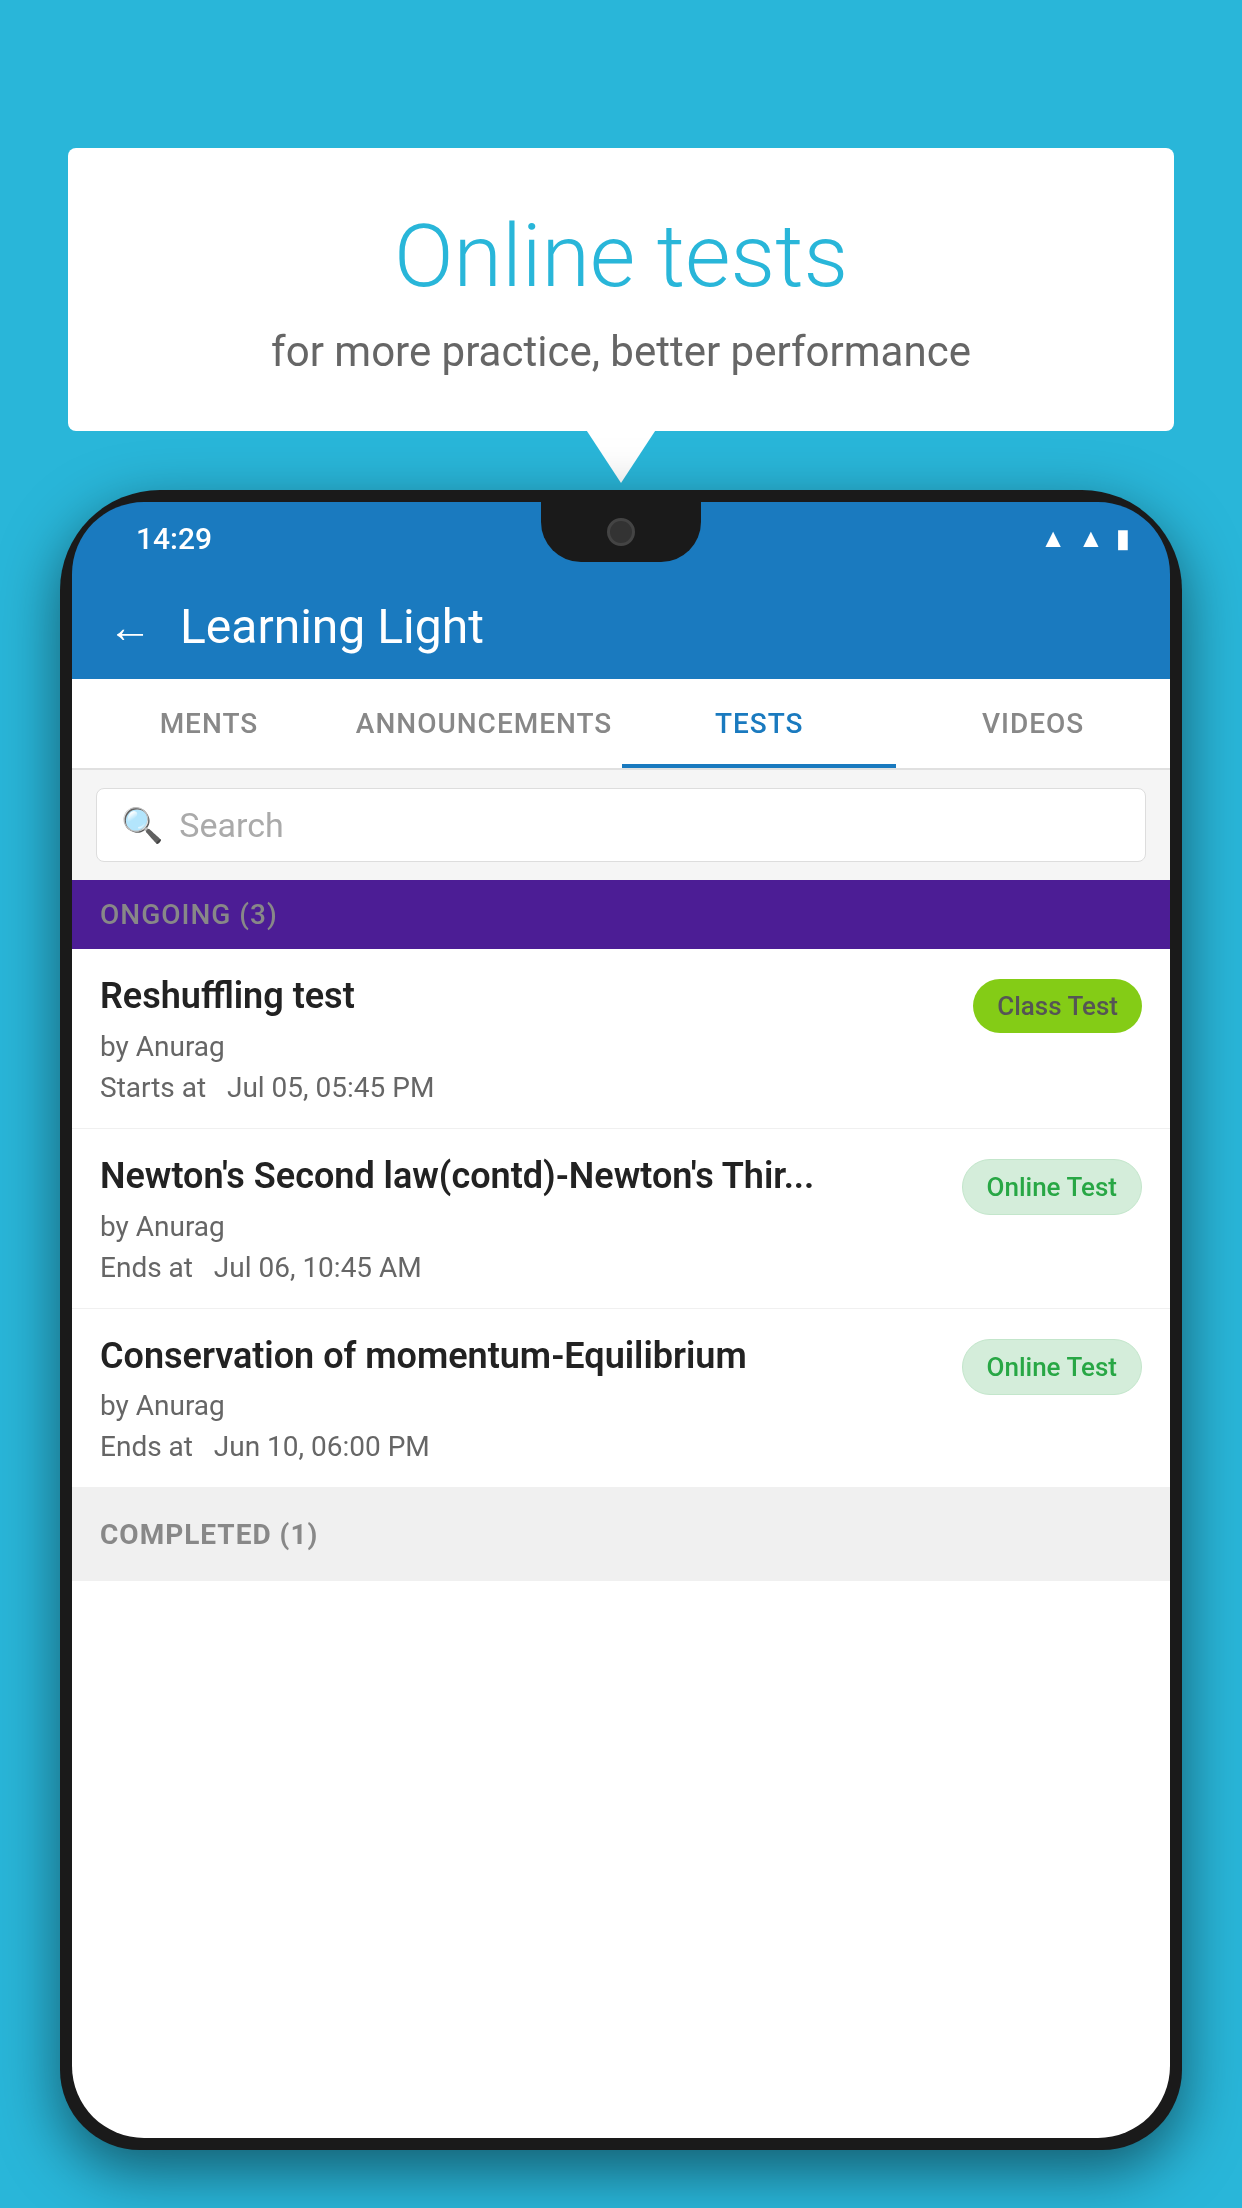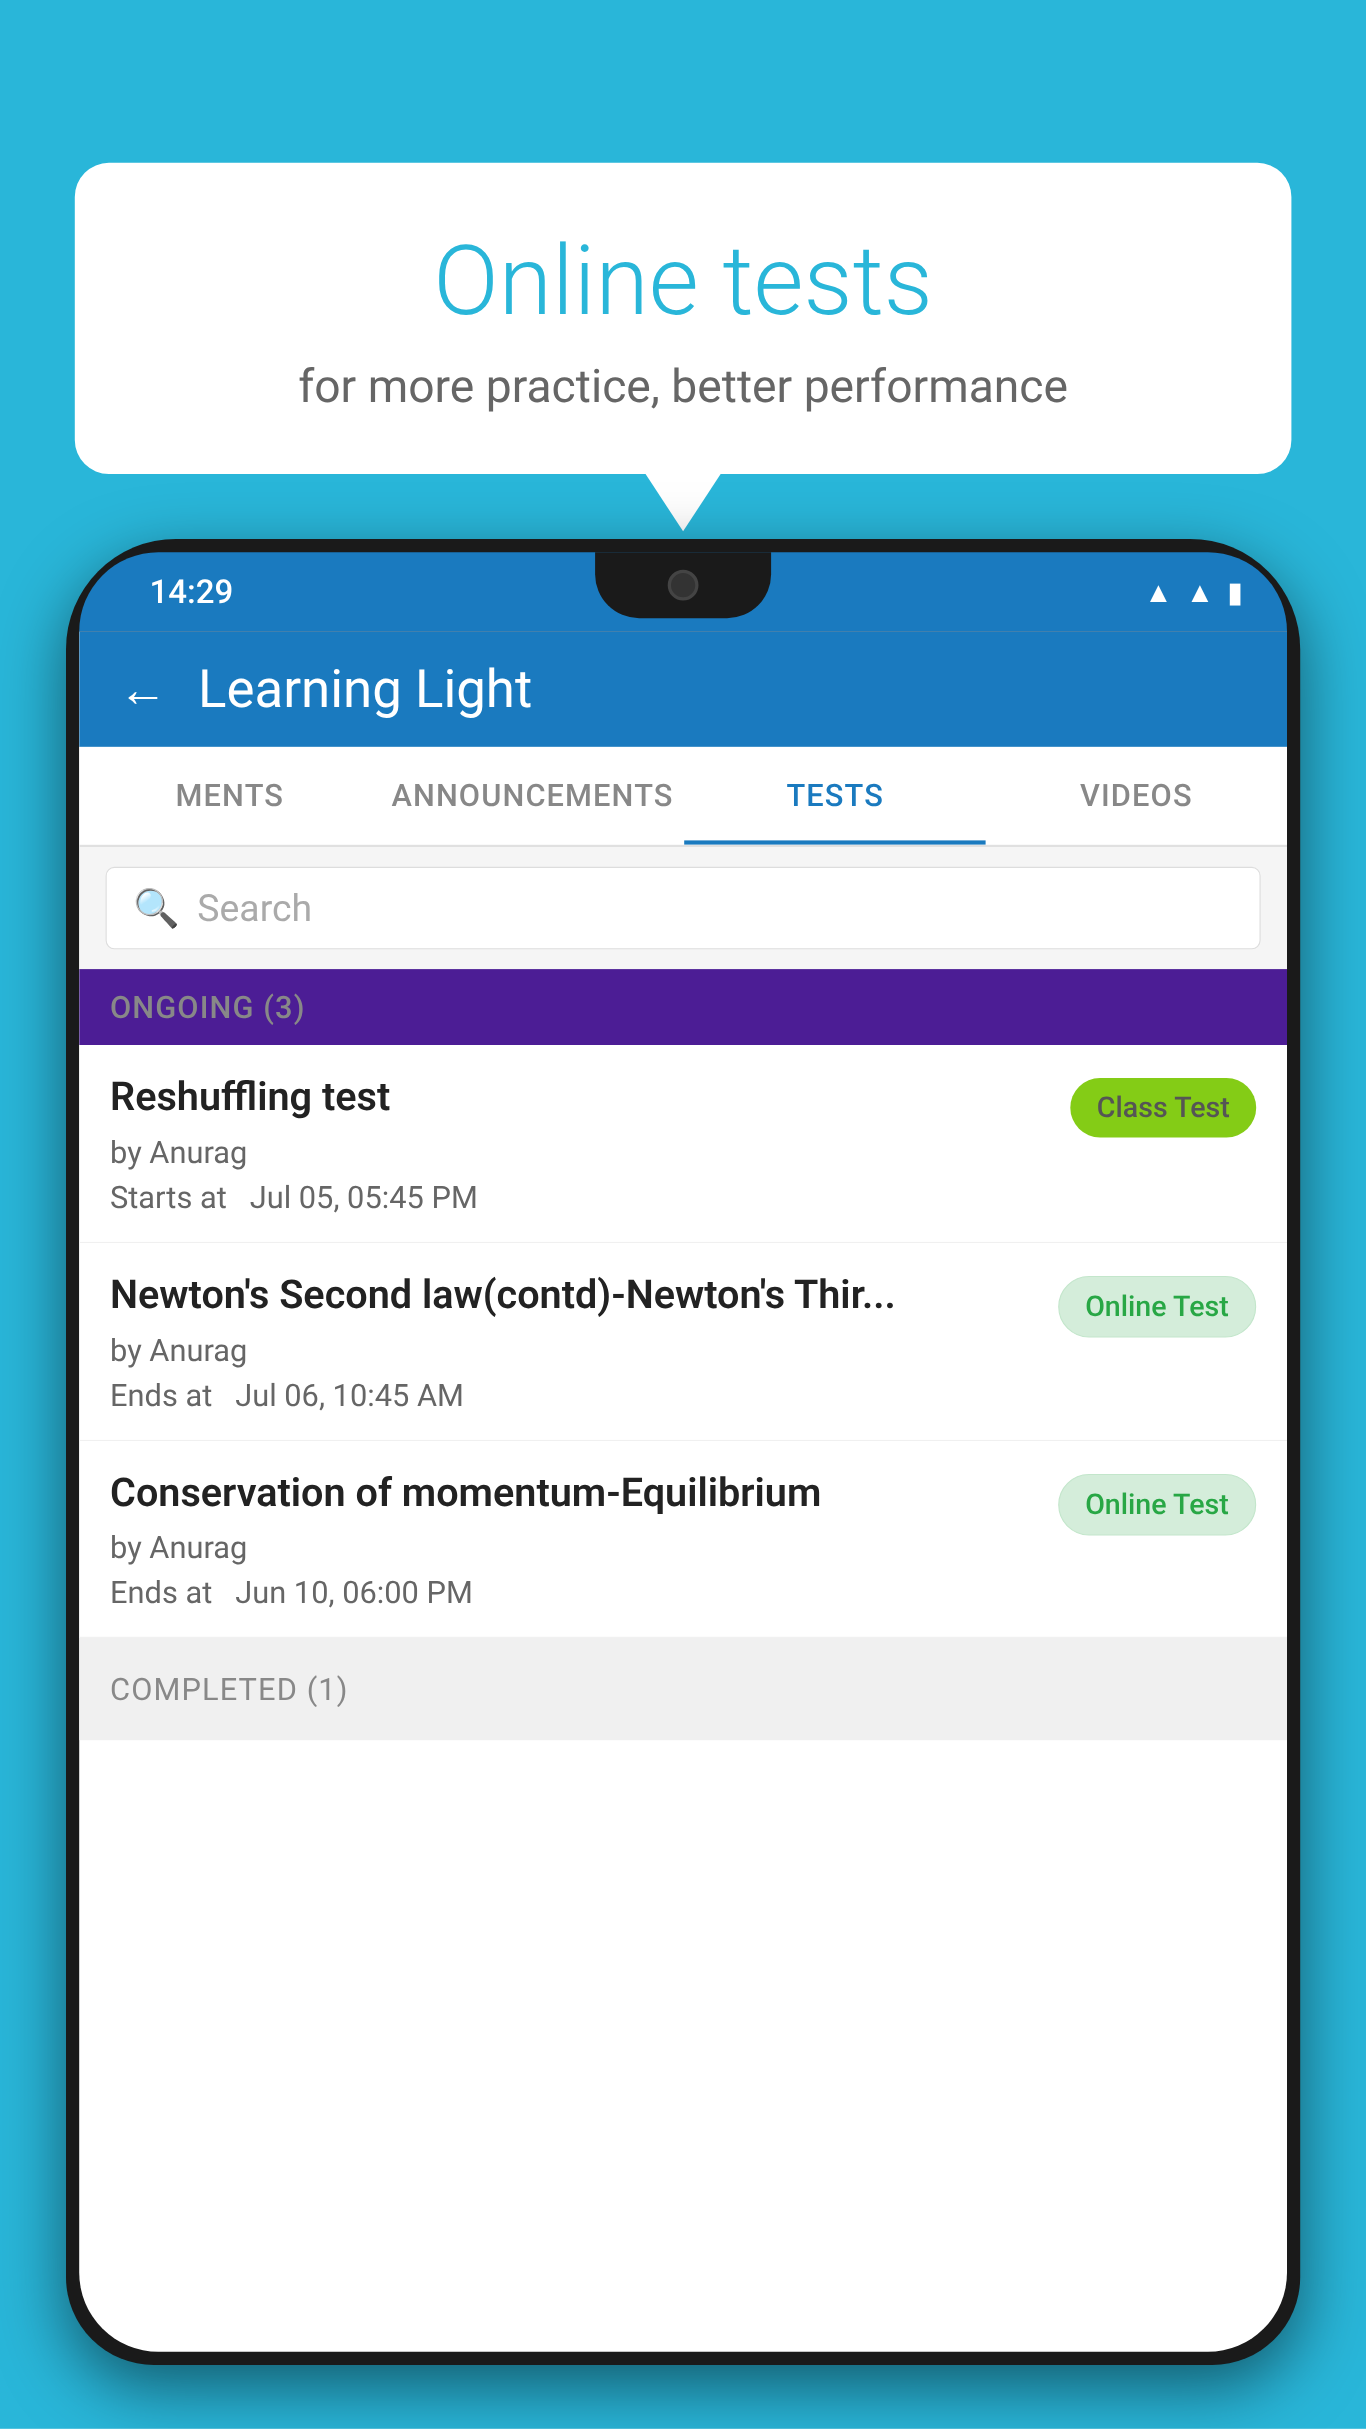--- a/index.html
+++ b/index.html
@@ -17,21 +17,21 @@
     
     .speech-bubble-container {
       position: absolute;
       top: 148px;
       left: 68px;
       right: 68px;
     }
 
     .speech-bubble {
       background: white;
-      border-radius: 31px;
+      border-radius: 8px;
       padding: 60px 50px 55px;
       text-align: center;
       position: relative;
     }
 
     .speech-bubble::after {
       content: '';
       position: absolute;
       bottom: -52px;
       left: 50%;
@@ -284,21 +284,21 @@
       color: #28a745;
       border: 1px solid #c3e6cb;
     }
 
     
     .section-header-bottom {
       background: #f0f0f0;
       padding: 30px 28px;
       font-size: 28px;
       color: #888;
-      font-weight: 400;
+      font-weight: 700;
       letter-spacing: 1px;
     }
   </style>
 </head>
 <body>
 
 <div class="speech-bubble-container">
   <div class="speech-bubble">
     <div class="speech-bubble-title">Online tests</div>
     <div class="speech-bubble-subtitle">for more practice, better performance</div>

